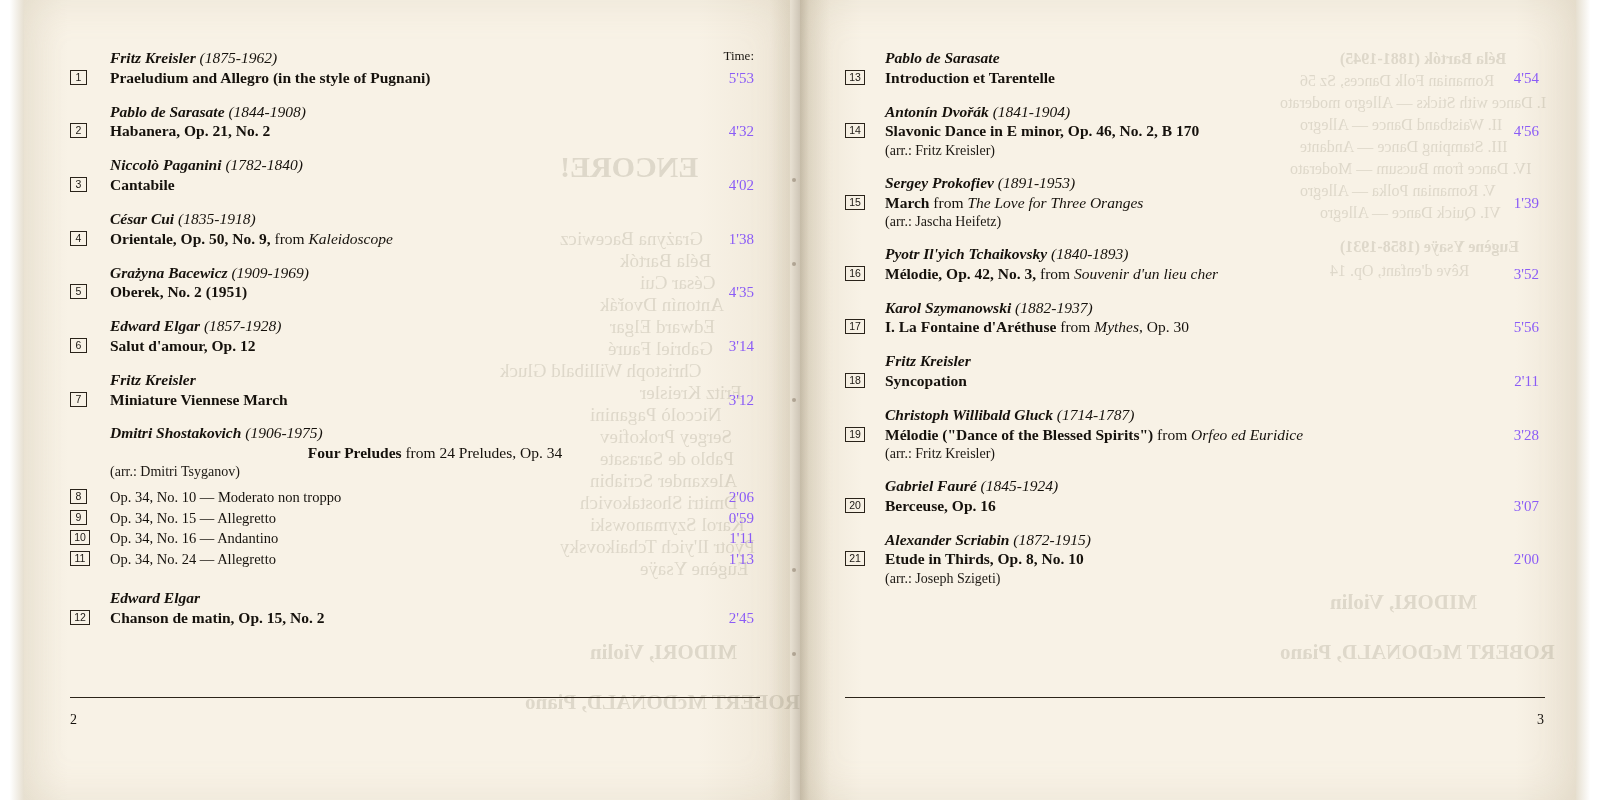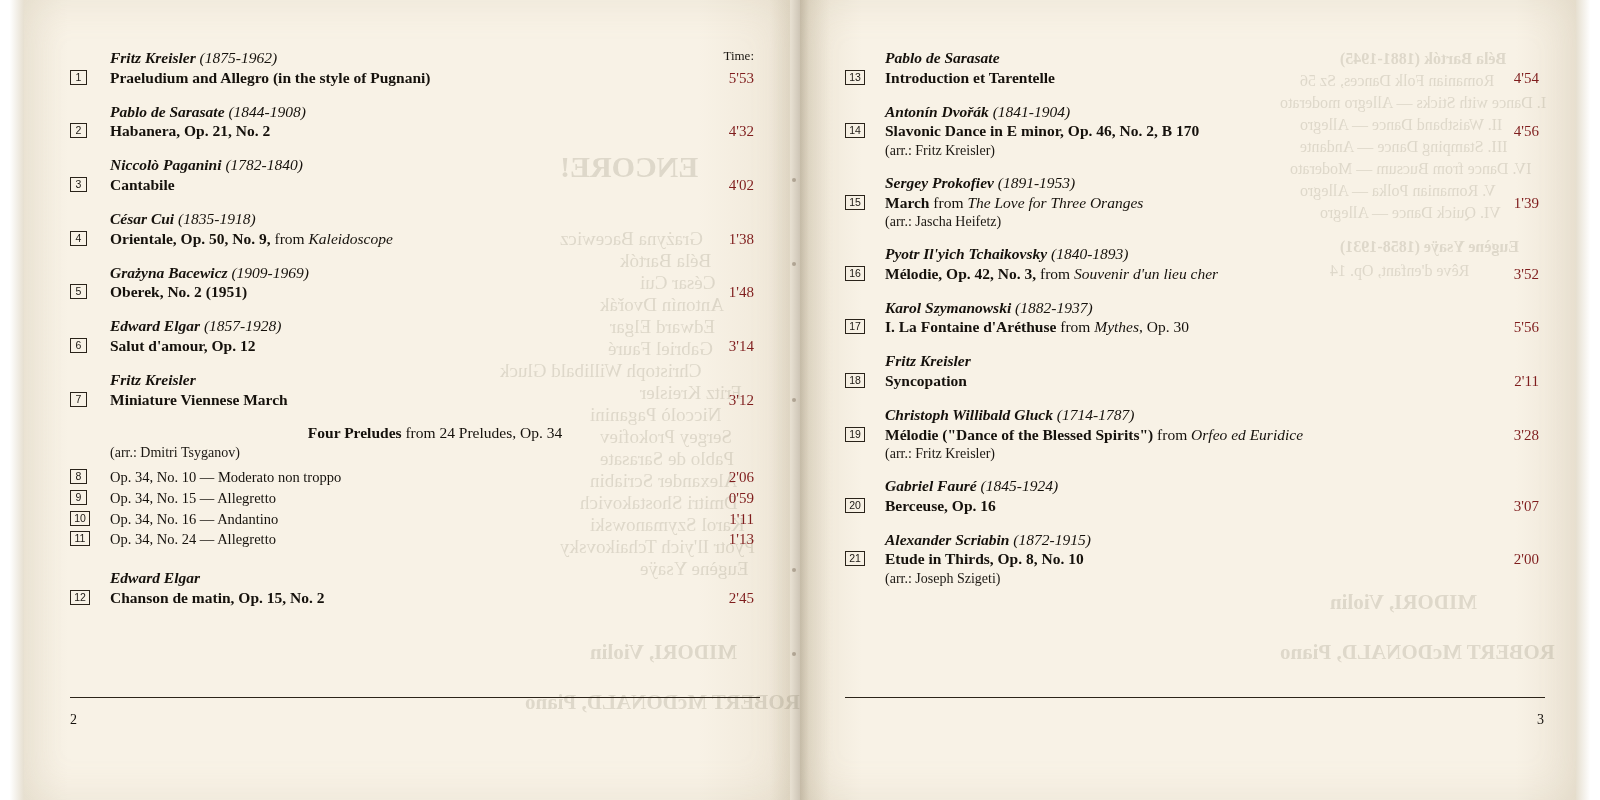--- a/index.html
+++ b/index.html
@@ -145,21 +145,21 @@
     margin-left: 40px;
     font-size: 14px;
     color: #1b1712;
     line-height: 1.25;
   }
   .time {
     position: absolute;
     right: 6px;
     top: 1px;
     font-size: 15px;
-    color: #7f1d1d;
+    color: #8b5cf6;
   }
   .subgroup-title {
     margin-left: 40px;
     font-size: 15.5px;
     font-weight: bold;
     color: #15110c;
     line-height: 1.3;
     text-align: center;
   }
   .subgroup-title .reg { font-weight: normal; }
@@ -270,21 +270,21 @@
         <span class="title bold"><span>Orientale, Op. 50, No. 9, </span><span class="reg">from </span><span class="ital">Kaleidoscope</span></span>
         <span class="time">1'38</span>
       </div>
     </div>
 
     <div class="group">
       <div class="composer"><span>Grażyna Bacewicz</span> <span class="dates">(1909-1969)</span></div>
       <div class="track">
         <span class="tracknum">5</span>
         <span class="title bold">Oberek, No. 2 (1951)</span>
-        <span class="time">1'48</span>
+        <span class="time">4'35</span>
       </div>
     </div>
 
     <div class="group">
       <div class="composer"><span>Edward Elgar</span> <span class="dates">(1857-1928)</span></div>
       <div class="track">
         <span class="tracknum">6</span>
         <span class="title bold">Salut d'amour, Op. 12</span>
         <span class="time">3'14</span>
       </div>
@@ -293,20 +293,21 @@
     <div class="group">
       <div class="composer"><span>Fritz Kreisler</span></div>
       <div class="track">
         <span class="tracknum">7</span>
         <span class="title bold">Miniature Viennese March</span>
         <span class="time">3'12</span>
       </div>
     </div>
 
     <div class="group">
+      <div class="composer"><span>Dmitri Shostakovich</span> <span class="dates">(1906-1975)</span></div>
       <div class="subgroup-title"><span>Four Preludes </span><span class="reg">from 24 Preludes, Op. 34</span></div>
       <div class="subline">(arr.: Dmitri Tsyganov)</div>
       <div class="track plain-track" style="margin-top:6px">
         <span class="tracknum">8</span>
         <span class="title">Op. 34, No. 10 — Moderato non troppo</span>
         <span class="time">2'06</span>
       </div>
       <div class="track plain-track">
         <span class="tracknum">9</span>
         <span class="title">Op. 34, No. 15 — Allegretto</span>

